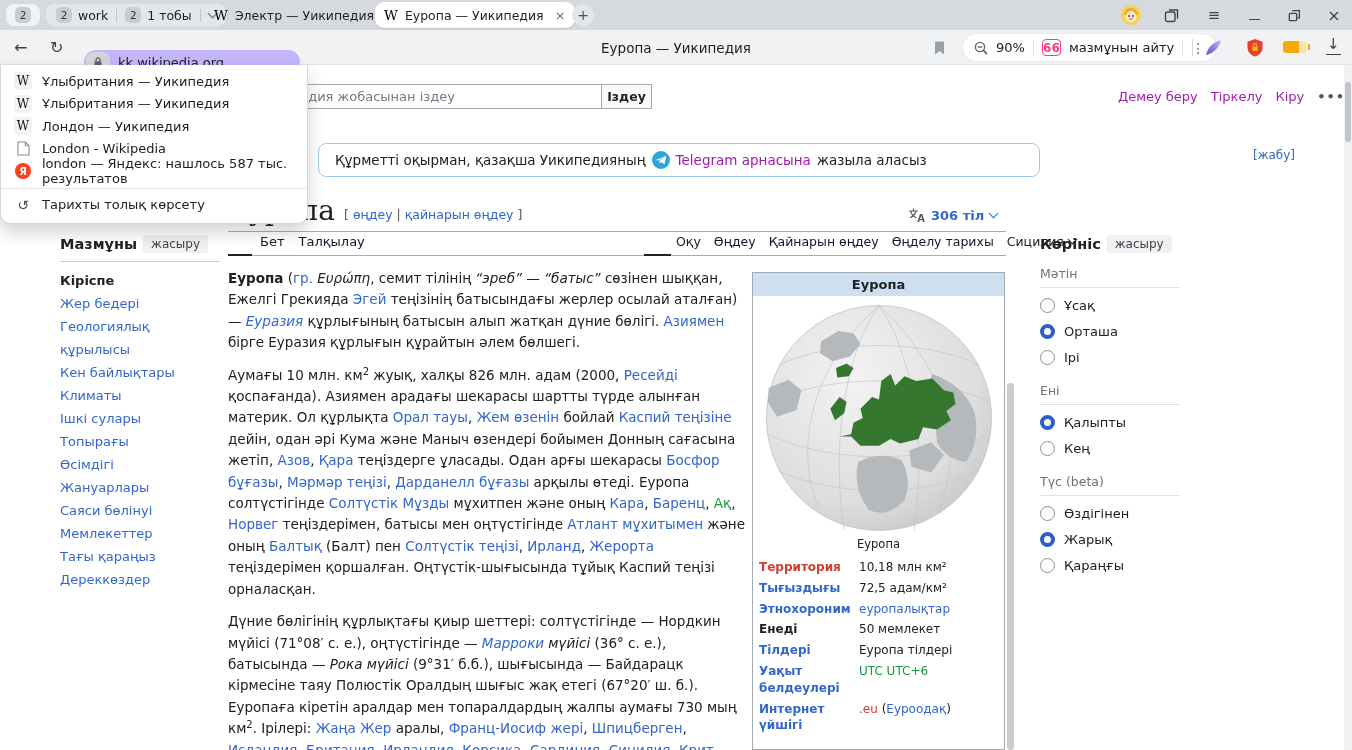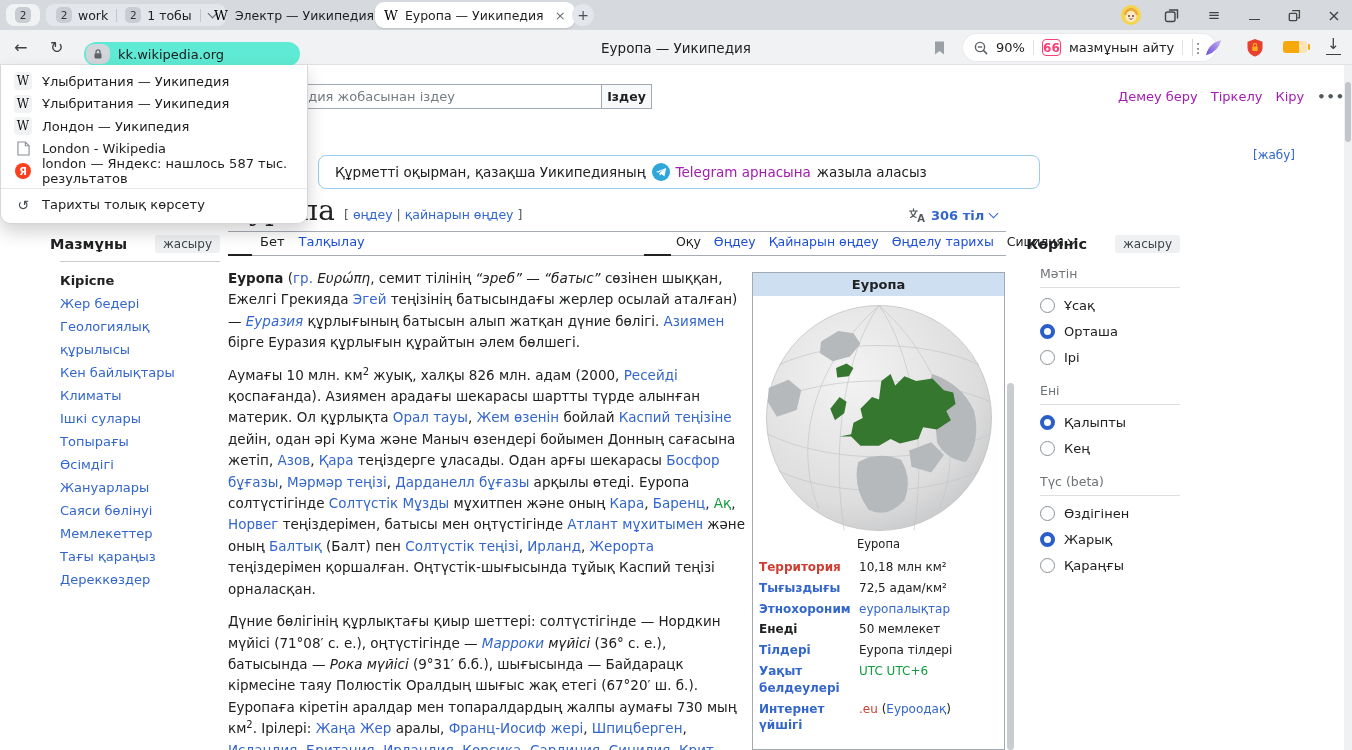--- a/index.html
+++ b/index.html
@@ -22,21 +22,21 @@
   .tabclose{color:#6b7076;font-size:13px;margin-left:4px;}
   .newtab{position:absolute;left:572px;top:4px;width:22px;height:22px;border-radius:50%;background:#e3e6ea;
         color:#4a4f55;font-size:14px;display:flex;align-items:center;justify-content:center;}
   .winico{position:absolute;top:0;height:30px;display:flex;align-items:center;justify-content:center;color:#3f4347;}
   .win-min{width:11px;height:1.7px;background:#444;margin-top:9px;}
   .menu-g{font-size:15px;}
   .close-g{font-size:16px;}
   
   .toolbar{position:absolute;left:0;top:30px;width:1352px;height:35px;background:#f1f2f4;border-bottom:1px solid #dfe1e4;box-sizing:border-box;}
   .tb-g{position:absolute;top:0;height:35px;display:flex;align-items:center;color:#3c4043;font-size:16px;}
-  .addr{position:absolute;left:84px;top:12px;height:24px;width:216px;background:#5eead4;border-radius:12px;
+  .addr{position:absolute;left:84px;top:20px;height:24px;width:216px;background:#c4b5fd;border-radius:12px;
         display:flex;align-items:center;box-sizing:border-box;padding:0 10px 0 2px;gap:8px;}
   .lockchip{width:24px;height:20px;background:#d2d6db;border-radius:8px;display:flex;align-items:center;justify-content:center;}
   .urltxt{font-size:13px;color:#202124;}
   .pagetitle{position:absolute;left:470px;right:470px;top:10px;text-align:center;font-size:13.5px;color:#202124;}
   .tbpill{position:absolute;left:963px;top:4px;height:27px;background:#fff;border-radius:14px;
         display:flex;align-items:center;gap:8px;padding:0 11px;font-size:13px;color:#202124;box-shadow:0 0 0 1px #e8eaed;}
   .psep{width:1px;height:15px;background:#e0e2e5;}
   .qi{width:17px;height:15px;border:1.6px solid #fb3f74;border-radius:4px;color:#fb3f74;font-size:12px;font-weight:bold;
         display:flex;align-items:center;justify-content:center;}
   .kebab{font-size:14px;color:#5f6368;}
@@ -61,41 +61,41 @@
   .content{position:absolute;left:0;top:65px;width:1352px;height:685px;background:#fff;overflow:hidden;}
   .search-input{position:absolute;left:250px;top:19px;width:352px;height:25px;box-sizing:border-box;
         border:1px solid #a2a9b1;border-radius:2px 0 0 2px;font-size:13px;padding:0 8px;color:#202122;
         font-family:"DejaVu Sans",sans-serif;}
   .search-input::placeholder{color:#757c82;}
   .search-btn{position:absolute;left:601px;top:19px;width:51px;height:25px;box-sizing:border-box;background:#f8f9fa;
         border:1px solid #a2a9b1;font-size:12.5px;font-weight:bold;color:#202122;display:flex;align-items:center;justify-content:center;}
   .hdr-links{position:absolute;left:1118px;top:24px;display:flex;gap:13px;font-size:13px;align-items:center;}
   .hlink{color:#a21caf;}
   .hdots{color:#54595d;font-weight:bold;letter-spacing:1px;}
-  .banner{position:absolute;left:318px;top:90px;width:722px;height:34px;box-sizing:border-box;border:1px solid #9ccdf0;
+  .banner{position:absolute;left:318px;top:78px;width:722px;height:34px;box-sizing:border-box;border:1px solid #9ccdf0;
         border-radius:8px;display:flex;align-items:center;gap:6px;padding:0 16px;font-size:13.5px;background:#fff;}
   .banner-close{position:absolute;left:1253px;top:83px;font-size:12px;color:#36c;}
   .art-header{position:absolute;left:228px;top:131px;display:flex;align-items:flex-end;gap:9px;}
   .art-title{font-family:"DejaVu Serif","Liberation Serif",serif;font-size:28px;line-height:30px;font-weight:normal;}
   .editlinks{font-size:12.5px;padding-bottom:4px;}
   .langbox{position:absolute;left:908px;top:142px;display:flex;align-items:center;gap:6px;color:#36c;font-size:13px;font-weight:bold;}
   .hr1{position:absolute;left:228px;top:166px;width:778px;height:1px;background:#a7acb3;}
   .tabs-underline{position:absolute;left:228px;top:190px;width:778px;height:1px;background:#a7acb3;}
   .ptabs-l{position:absolute;left:228px;top:169px;display:flex;gap:14px;font-size:13px;align-items:center;}
   .ptabs-r{position:absolute;left:644px;top:169px;display:flex;gap:13px;font-size:12.5px;align-items:center;}
-  .ptab{color:#1d4ed8;display:flex;align-items:center;gap:5px;}
+  .ptab{color:#0f172a;display:flex;align-items:center;gap:5px;}
   .ptab.on{color:#202122;margin-left:32px;}
   .ptab.plain{color:#202122;}
   .mark-bet{position:absolute;left:228px;top:189px;width:24px;height:2px;background:#202122;}
   .mark-oku{position:absolute;left:644px;top:189px;width:27px;height:2px;background:#202122;}
   .car{width:6px;height:6px;border-right:1.5px solid currentColor;border-bottom:1.5px solid currentColor;
         transform:rotate(45deg);margin-top:-4px;display:inline-block;}
   
   .toc{position:absolute;left:60px;top:170px;width:160px;}
-  .panel-head{display:flex;align-items:center;gap:28px;font-size:14.5px;font-weight:bold;color:#202122;justify-content:flex-end;}
+  .panel-head{display:flex;align-items:center;gap:6px;font-size:14.5px;font-weight:bold;color:#202122;}
   .hidebtn{background:#eef0f2;color:#404449;font-size:12px;font-weight:normal;padding:2px 8px;border-radius:3px;}
   .panel-hr{height:1px;background:#c8ccd1;margin:8px 0 7px 0;}
   .toc-i{display:block;line-height:23px;font-size:13px;color:#36c;}
   .toc-i.on{color:#202122;font-weight:bold;}
   
   .main{position:absolute;left:228px;top:203px;width:517px;}
   .wp{margin:0 0 11px 0;font-size:13.5px;line-height:21.4px;color:#202122;}
   .lk{color:#36c;} .lki{color:#36c;font-style:italic;} .b{font-weight:bold;} .i{font-style:italic;}
   .g{color:#0f9d3c;} .r{color:#cf3c31;} .dim{color:#54595d;}
   .sup{vertical-align:super;font-size:10px;line-height:0;}

